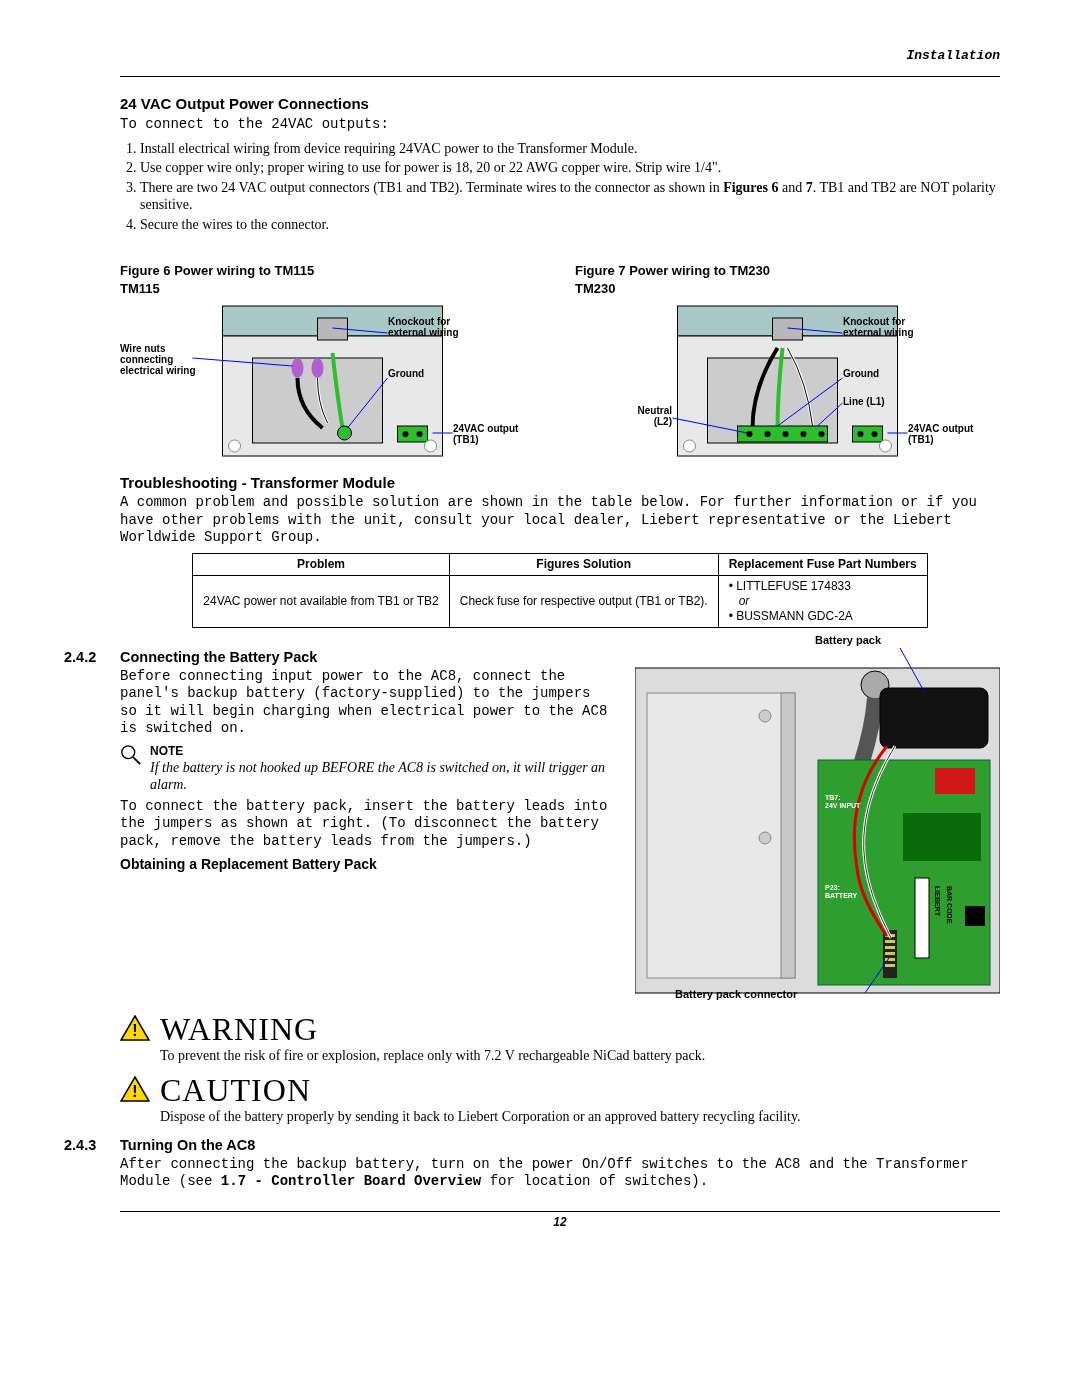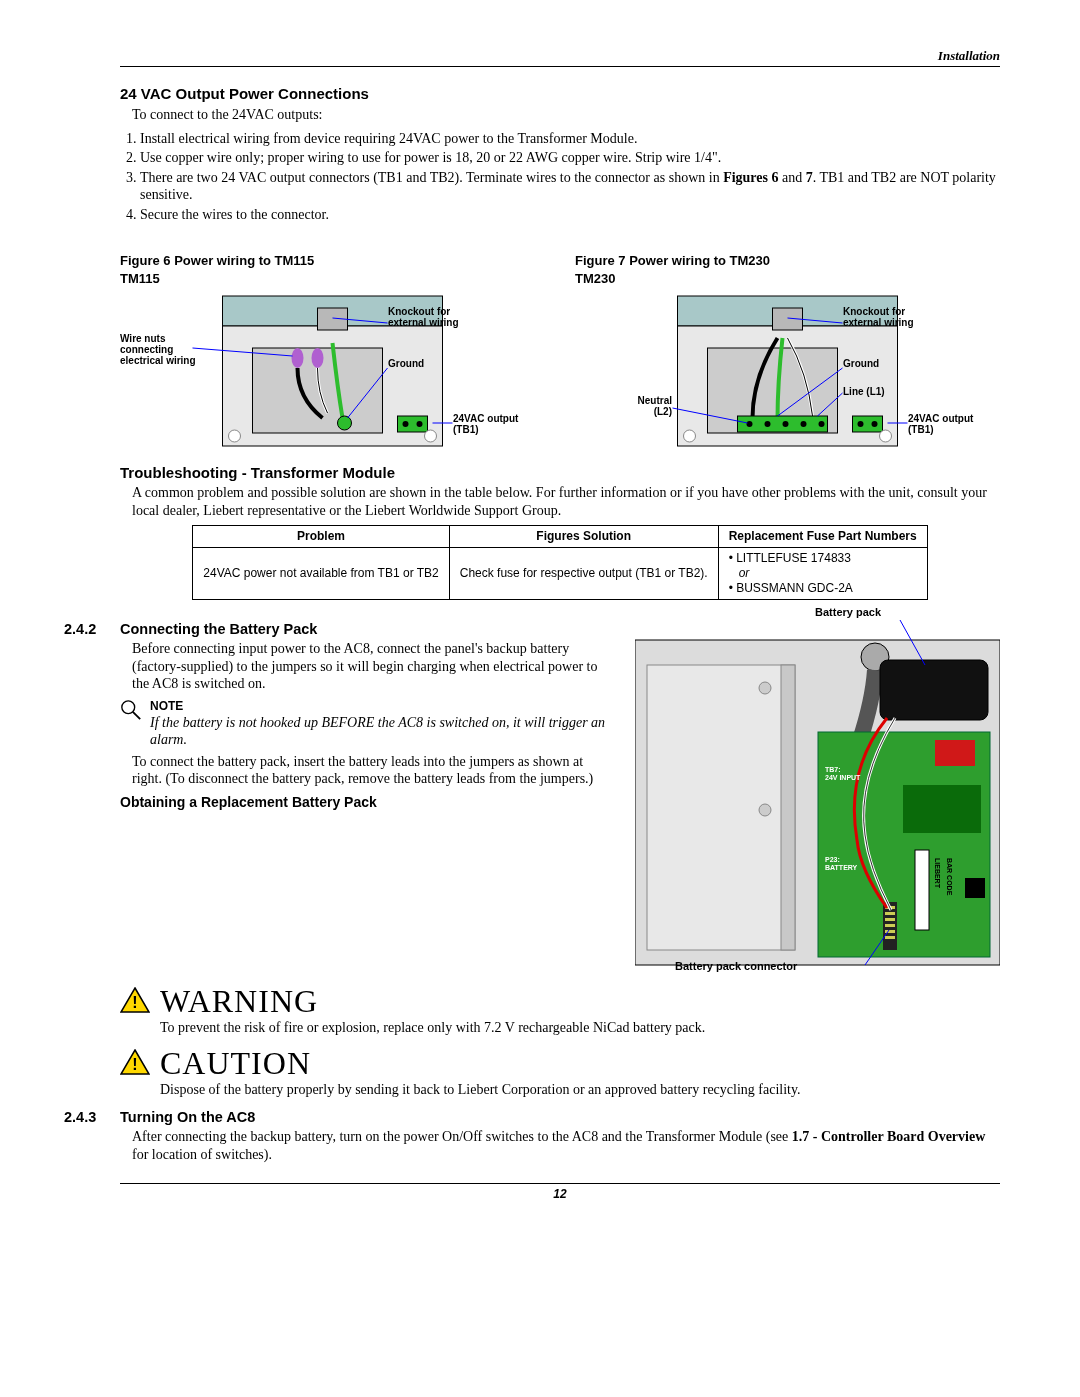--- a/index.html
+++ b/index.html
@@ -7,26 +7,26 @@
     font-size: 14px;
     margin: 0;
     padding: 48px 80px 30px 120px;
     width: 1080px;
     box-sizing: border-box;
     color: #000;
     line-height: 1.25;
   }
   .header-right {
     text-align: right;
-    font-family: Liberation Serif, serif;
+    font-family: Liberation Mono, monospace;
     font-weight: bold;
     font-style: italic;
     font-size: 13px;
     border-bottom: 1px solid #000;
-    padding-bottom: 2px;
+    padding-bottom: 12px;
     margin-bottom: 18px;
   }
   h2.section {
     font-family: Arial, Helvetica, sans-serif;
     font-weight: bold;
     font-size: 15px;
     margin: 6px 0 2px 0;
   }
   ol {
     margin: 2px 0 10px 0;
@@ -135,21 +135,21 @@
   .batt-fig {
     width: 291px; height: 365px;
     position: relative;
   }
   .batt-label {
     position: absolute;
     font-family: Arial, Helvetica, sans-serif;
     font-weight: bold;
     font-size: 11px;
   }
-  p { margin: 2px 0 6px 12px; }
+  p { margin: 2px 0 6px 0; font-family: Liberation Mono, monospace; }
 </style>
 </head>
 <body>
 
 <div class="header-right">Installation</div>
 
 <h2 class="section">24 VAC Output Power Connections</h2>
 <p>To connect to the 24VAC outputs:</p>
 <ol>
   <li>Install electrical wiring from device requiring 24VAC power to the Transformer Module.</li>

